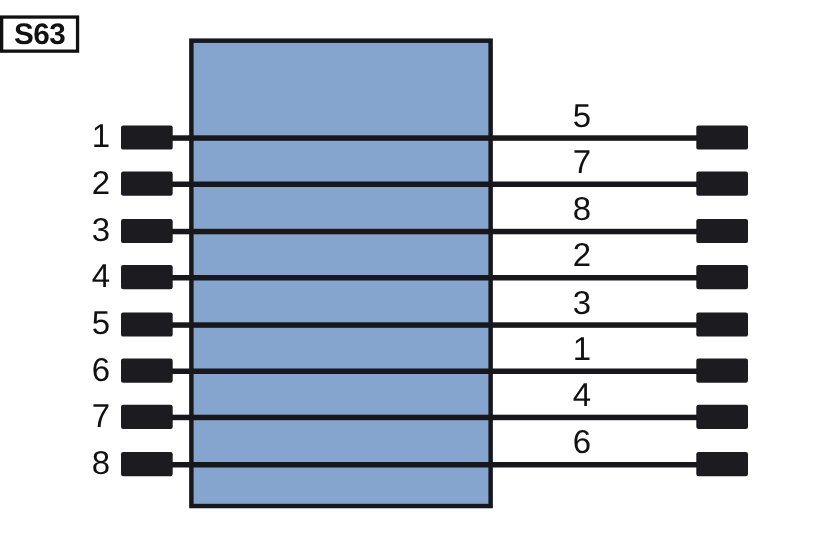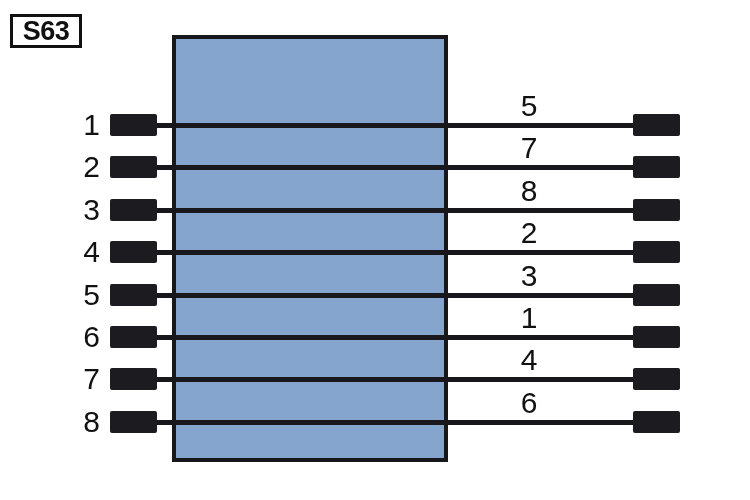--- a/index.html
+++ b/index.html
@@ -15,21 +15,21 @@
     position: relative;
     width: 750px;
     height: 500px;
     background: #ffffff;
     overflow: hidden;
   }
 
   
   .tag-box {
     position: absolute;
-    left: 10px;
+    left: 0;
     top: 14px;
     width: 72px;
     height: 34px;
     border: 3px solid #111111;
     background: #ffffff;
     box-sizing: border-box;
     display: flex;
     align-items: center;
     justify-content: center;
   }

